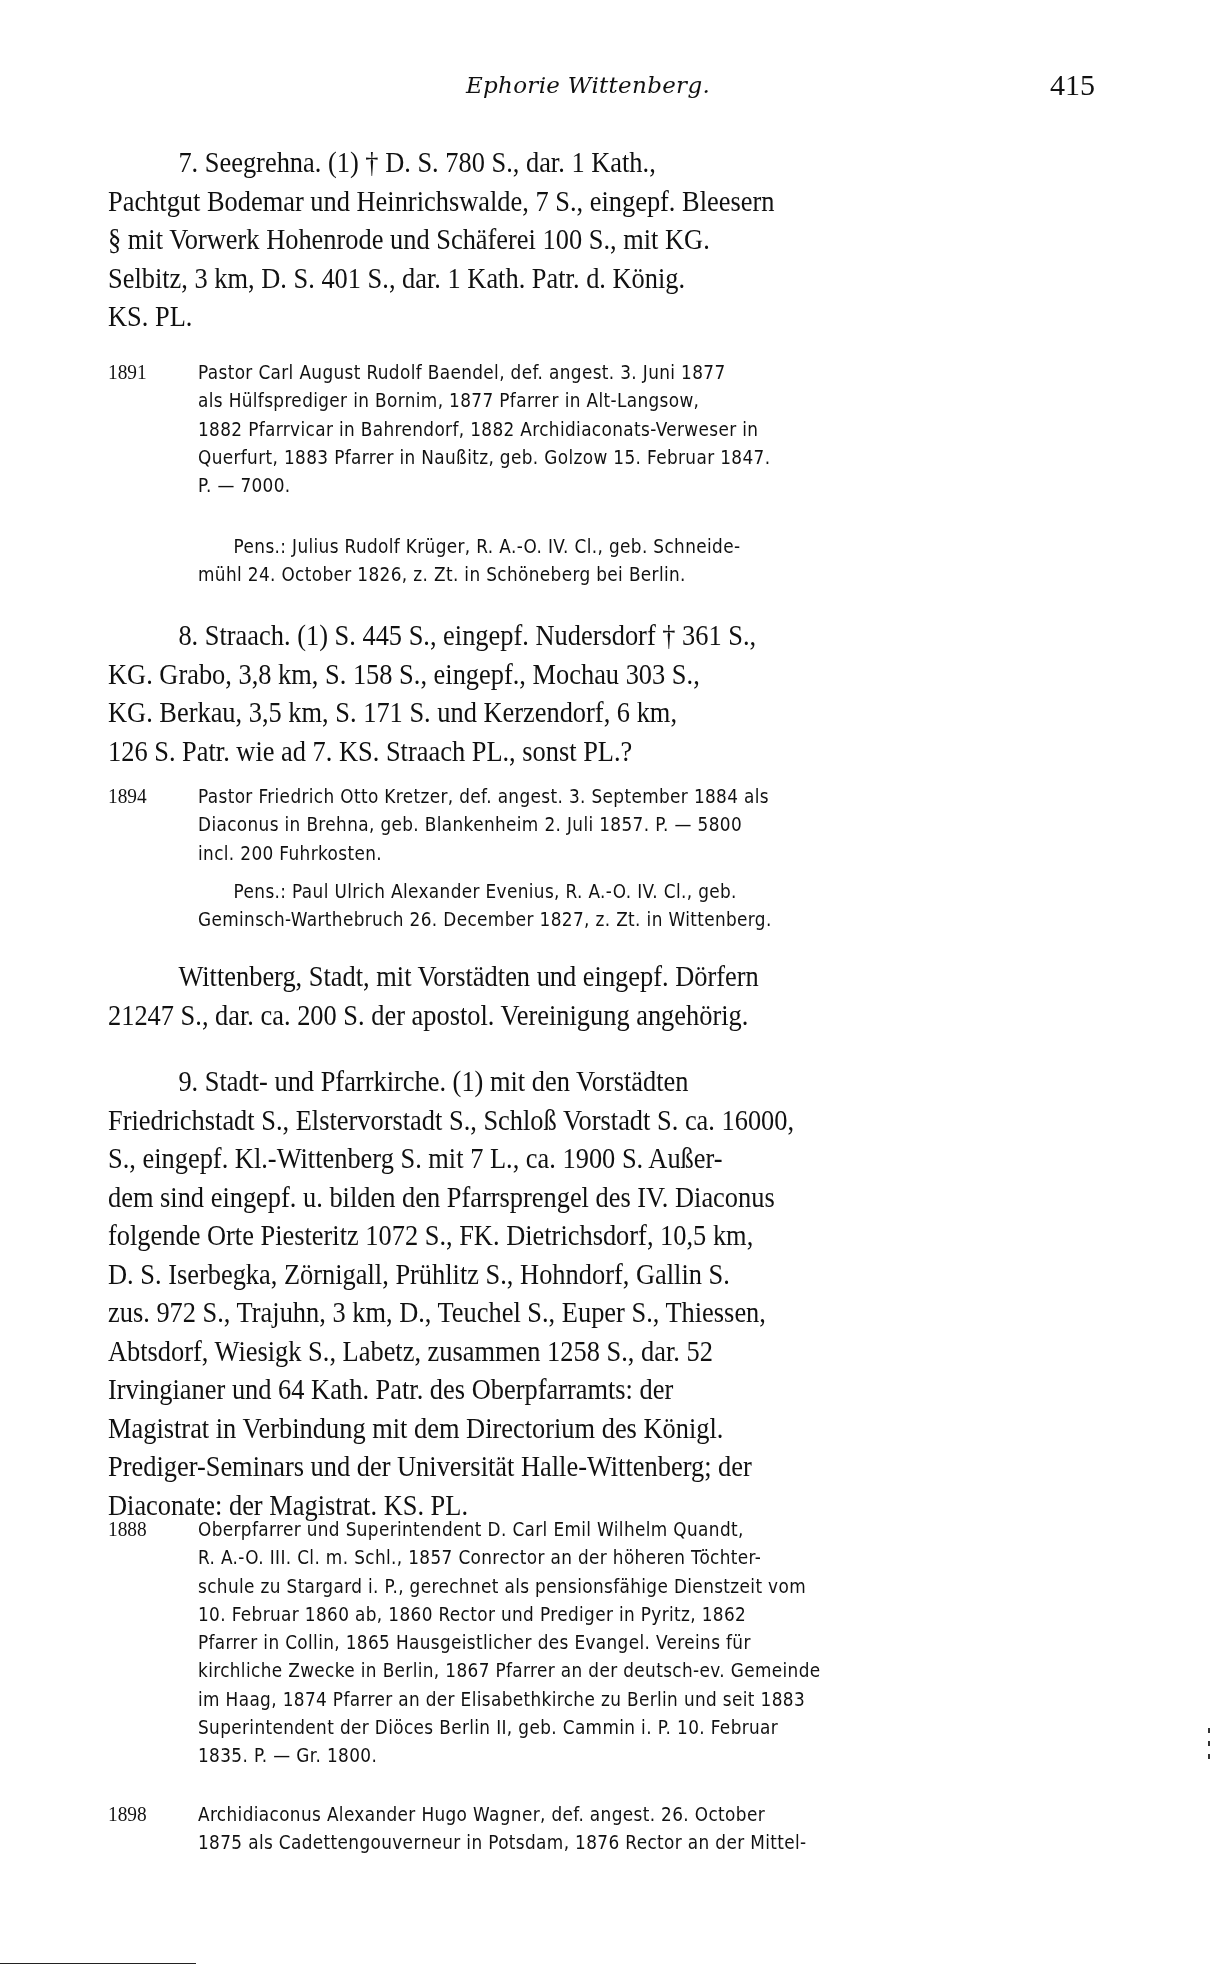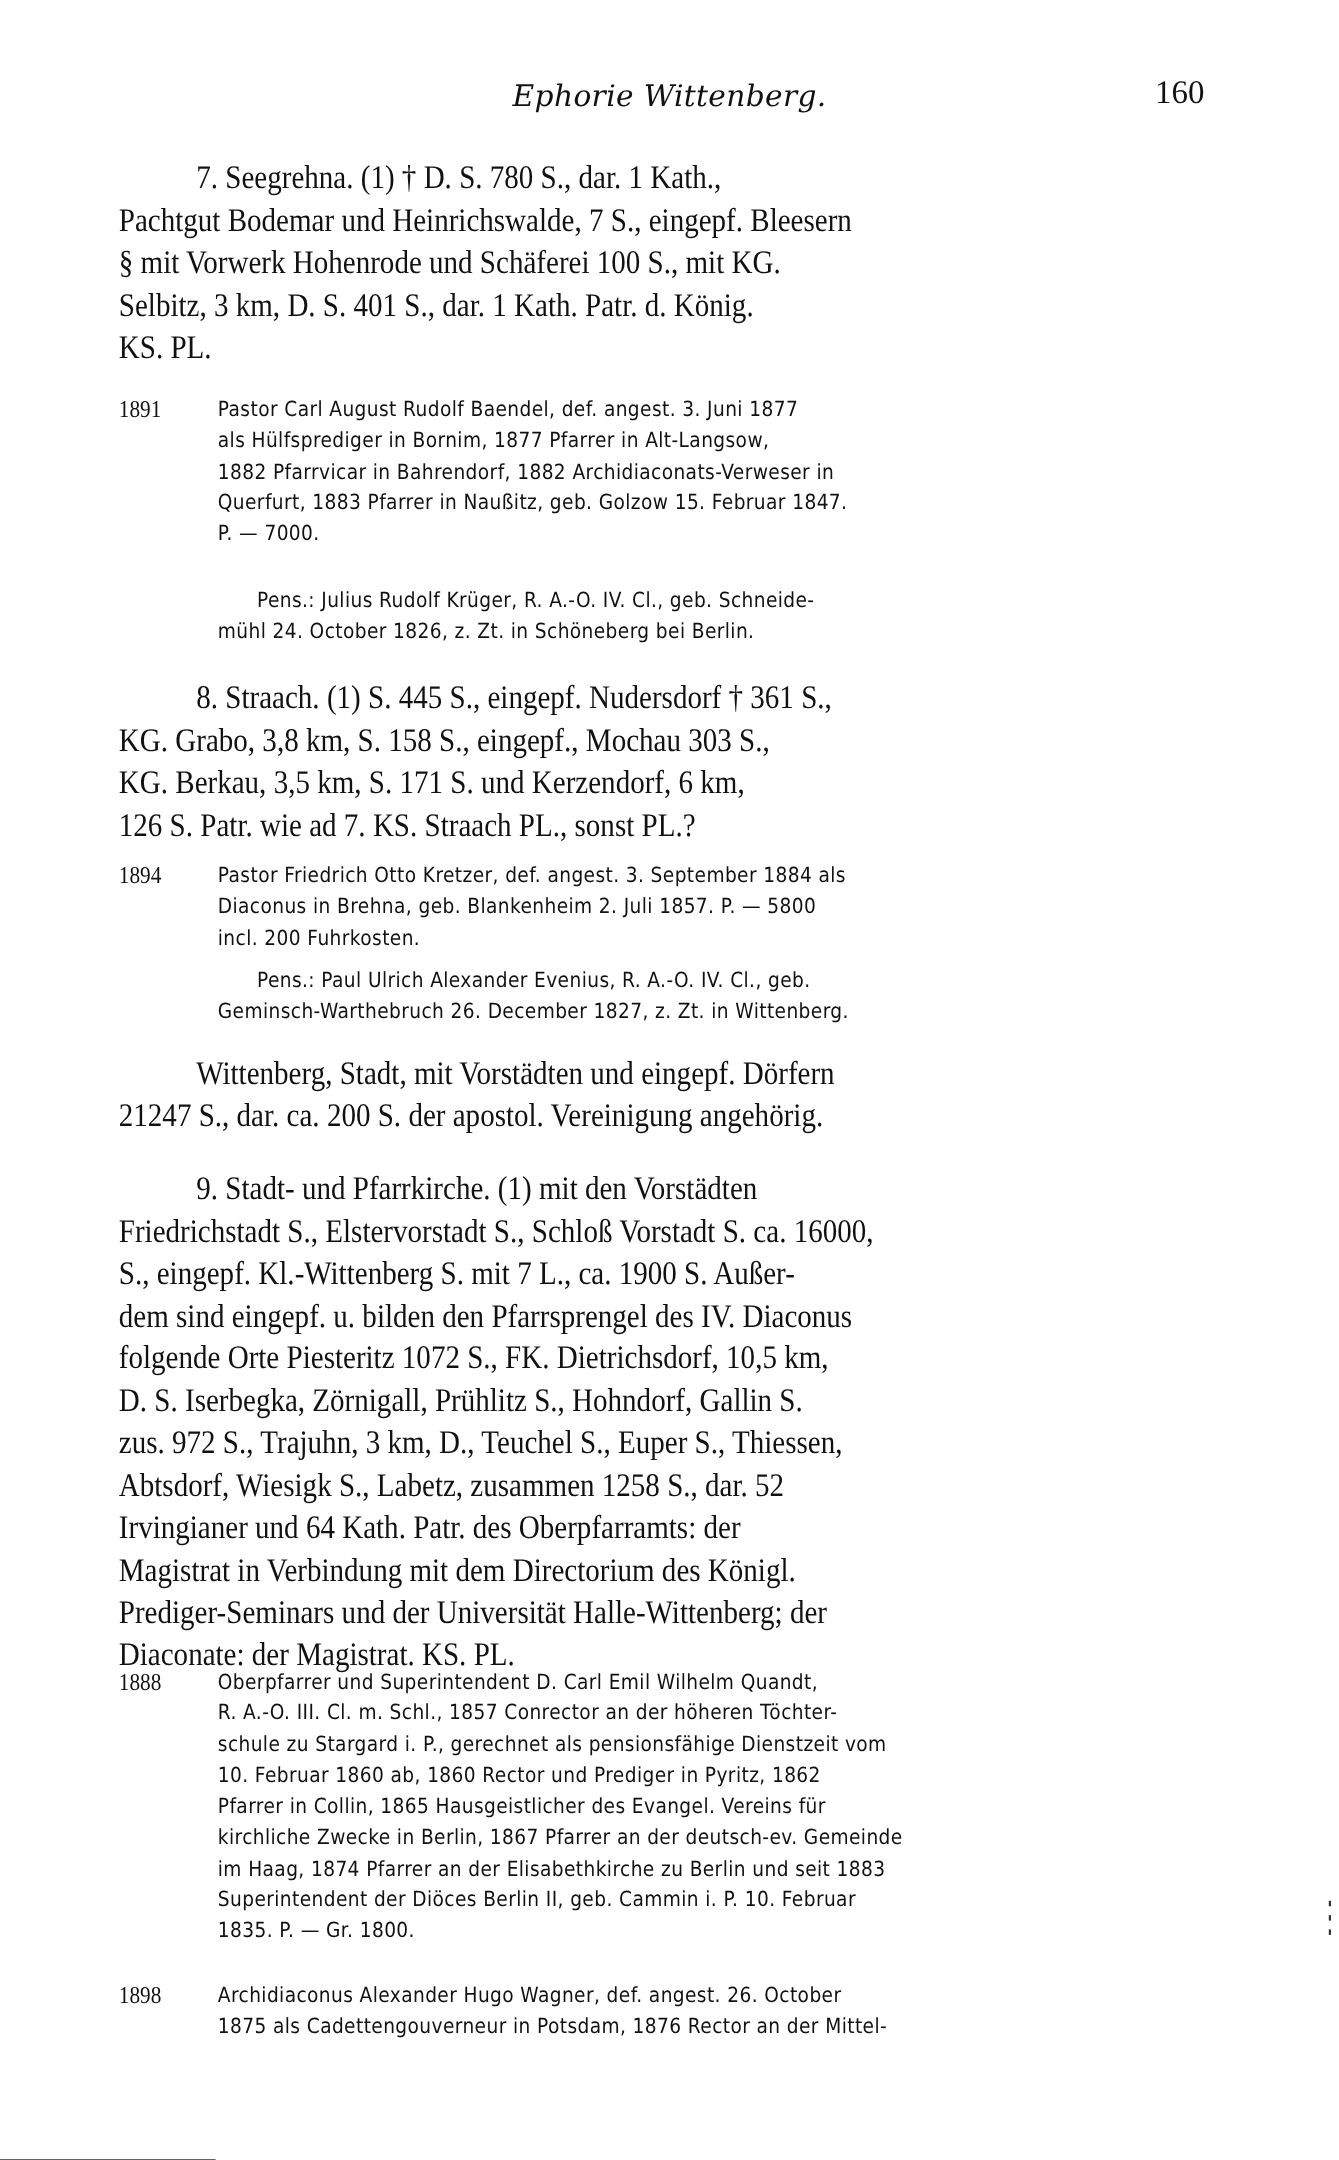--- a/index.html
+++ b/index.html
@@ -7,21 +7,21 @@
       width: 1217px; height: 1964px; position: relative; overflow: hidden;
       color: #111111;
       font-family: "DejaVu Serif", "Liberation Serif", serif;
     }
     .page { position: absolute; left: 0; top: 0; width: 1217px; height: 1964px; }
     .running-head {
       position: absolute; top: 68px; left: 0; width: 1217px; height: 40px;
     }
     .running-title {
       position: absolute; left: 466px; top: 4px;
-      font-size: 27px; letter-spacing: 0.3px; font-style: italic;
+      font-size: 23px; letter-spacing: 0.3px; font-style: italic;
       font-family: "DejaVu Serif", serif;
     }
     .page-number {
       position: absolute; left: 1050px; top: 0px;
       font-size: 30px; font-family: "Liberation Serif", serif;
     }
     .block { position: absolute; left: 108px; width: 1000px; }
     .entry {
       font-family: "Liberation Serif", serif;
       font-size: 30px; line-height: 38.5px;
@@ -55,21 +55,21 @@
     }
     .margin-marks span { display: block; width: 2px; height: 5px; background: #333; margin-bottom: 8px; }
   </style>
 </head>
 <body>
 
 <div class="page">
 
   <div class="running-head">
     <span class="running-title">Ephorie Wittenberg.</span>
-    <span class="page-number">160</span>
+    <span class="page-number">415</span>
   </div>
 
   <div class="block entry" style="top:143px;">
     <span class="line lead">7. Seegrehna. (1) † D. S. 780 S., dar. 1 Kath.,</span>
     <span class="line">Pachtgut Bodemar und Heinrichswalde, 7 S., eingepf. Bleesern</span>
     <span class="line">§ mit Vorwerk Hohenrode und Schäferei 100 S., mit KG.</span>
     <span class="line">Selbitz, 3 km, D. S. 401 S., dar. 1 Kath. Patr. d. König.</span>
     <span class="line">KS. PL.</span>
   </div>
 

